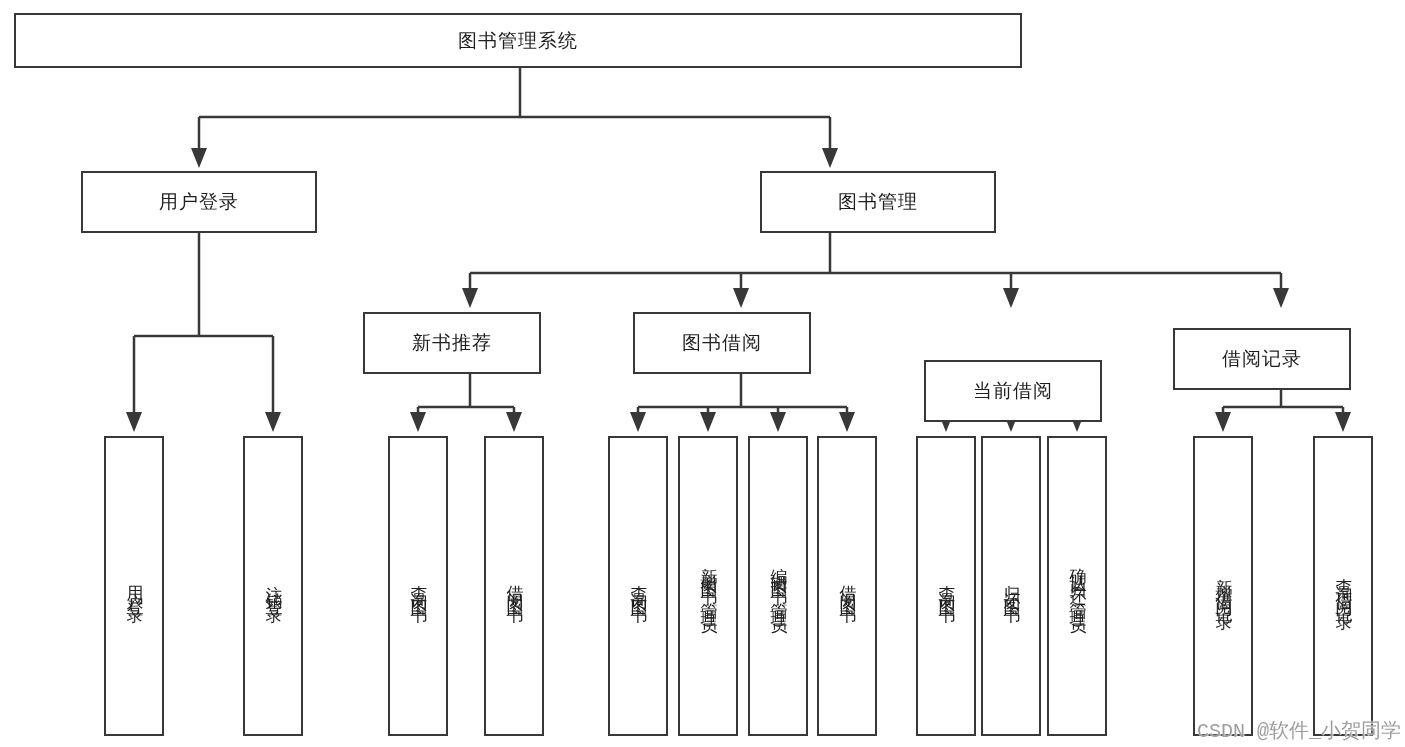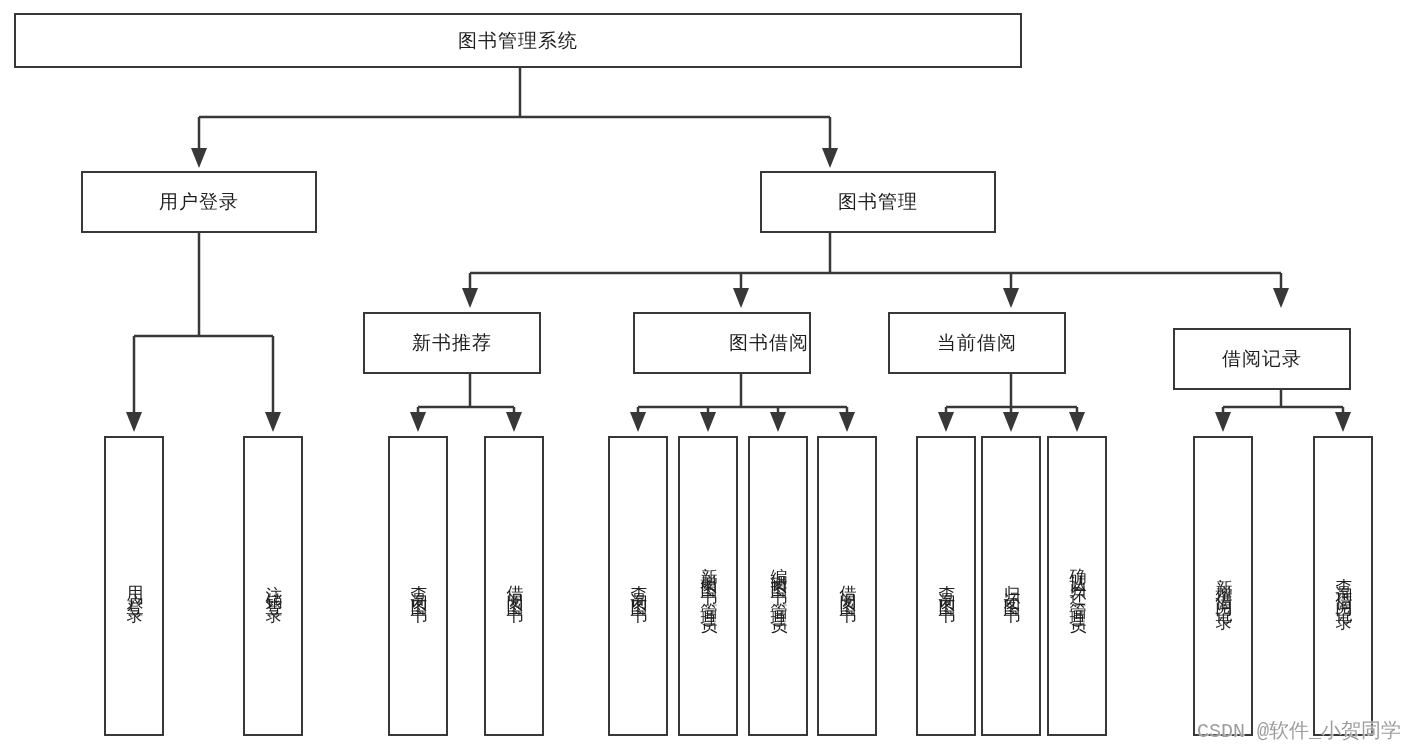--- a/index.html
+++ b/index.html
@@ -25,22 +25,22 @@
     display:flex;align-items:center;justify-content:center;
     color:var(--txt);
     z-index:2;
   }
   .n-root{left:14px;top:13px;width:1008px;height:55px;font-size:19px;letter-spacing:1px;}
   .lvl2{top:171px;width:236px;height:62px;font-size:19px;letter-spacing:1px;}
   .n-user{left:81px;}
   .n-mgmt{left:712px;margin-left:48px;}
   .lvl3{top:312px;width:178px;height:62px;font-size:19px;letter-spacing:1px;}
   .n-newbooks{left:363px;}
-  .n-borrow{left:633px;justify-content:flex-end;}
-  .n-current{left:888px;}
+  .n-borrow{left:633px;}
+  .n-current{left:924px;margin-top:48px;}
   .n-records{left:1173px;margin-top:16px;}
   .leaf{top:436px;width:60px;height:300px;}
   .leaf .vtxt{
     writing-mode:vertical-rl;
     text-orientation:mixed;
     font-size:17px;
     line-height:1;
     letter-spacing:0.42em;
     white-space:nowrap;
     color:var(--txt);

